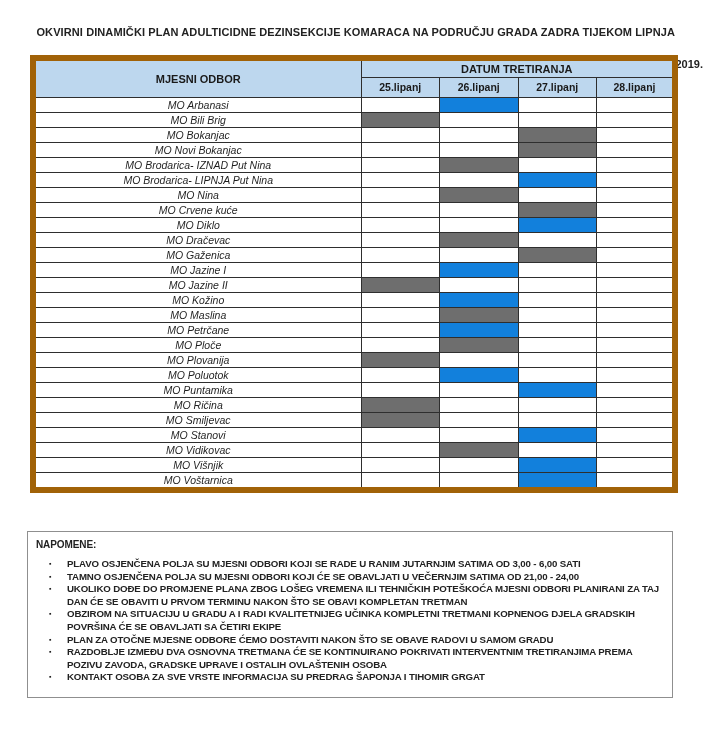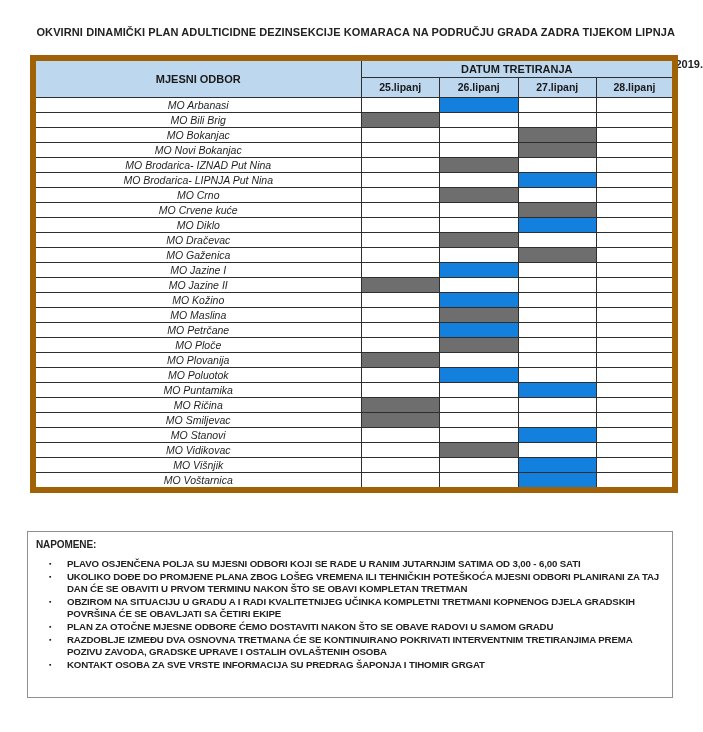--- a/index.html
+++ b/index.html
@@ -128,21 +128,21 @@
           <td class="date-cell"></td>
         </tr>
         <tr>
           <td class="name-cell">MO Brodarica- LIPNJA Put Nina</td>
           <td class="date-cell"></td>
           <td class="date-cell"></td>
           <td class="date-cell blue"></td>
           <td class="date-cell"></td>
         </tr>
         <tr>
-          <td class="name-cell">MO Crno</td>
+          <td class="name-cell">MO Nina</td>
           <td class="date-cell"></td>
           <td class="date-cell dark"></td>
           <td class="date-cell"></td>
           <td class="date-cell"></td>
         </tr>
         <tr>
           <td class="name-cell">MO Crvene kuće</td>
           <td class="date-cell"></td>
           <td class="date-cell"></td>
           <td class="date-cell dark"></td>
@@ -279,20 +279,24 @@
 
   <div class="notes-box">
     <div class="notes-heading">NAPOMENE:</div>
     <div>
         <div class="note-item">
           <span class="bullet">▪</span>
           <span class="note-text">PLAVO OSJENČENA POLJA SU MJESNI ODBORI KOJI SE RADE U RANIM JUTARNJIM SATIMA OD 3,00 - 6,00 SATI</span>
         </div>
         <div class="note-item">
           <span class="bullet">▪</span>
+          <span class="note-text">TAMNO OSJENČENA POLJA SU MJESNI ODBORI KOJI ĆE SE OBAVLJATI U VEČERNJIM SATIMA OD 21,00 - 24,00</span>
+        </div>
+        <div class="note-item">
+          <span class="bullet">▪</span>
           <span class="note-text">UKOLIKO DOĐE DO PROMJENE PLANA ZBOG LOŠEG VREMENA ILI TEHNIČKIH POTEŠKOĆA MJESNI ODBORI PLANIRANI ZA TAJ DAN ĆE SE OBAVITI U PRVOM TERMINU NAKON ŠTO SE OBAVI KOMPLETAN TRETMAN</span>
         </div>
         <div class="note-item">
           <span class="bullet">▪</span>
           <span class="note-text">OBZIROM NA SITUACIJU U GRADU A I RADI KVALITETNIJEG UČINKA KOMPLETNI TRETMANI KOPNENOG DJELA GRADSKIH POVRŠINA ĆE SE OBAVLJATI  SA ČETIRI EKIPE</span>
         </div>
         <div class="note-item">
           <span class="bullet">▪</span>
           <span class="note-text">PLAN ZA OTOČNE MJESNE ODBORE ĆEMO DOSTAVITI NAKON ŠTO SE OBAVE RADOVI U SAMOM GRADU</span>
         </div>

